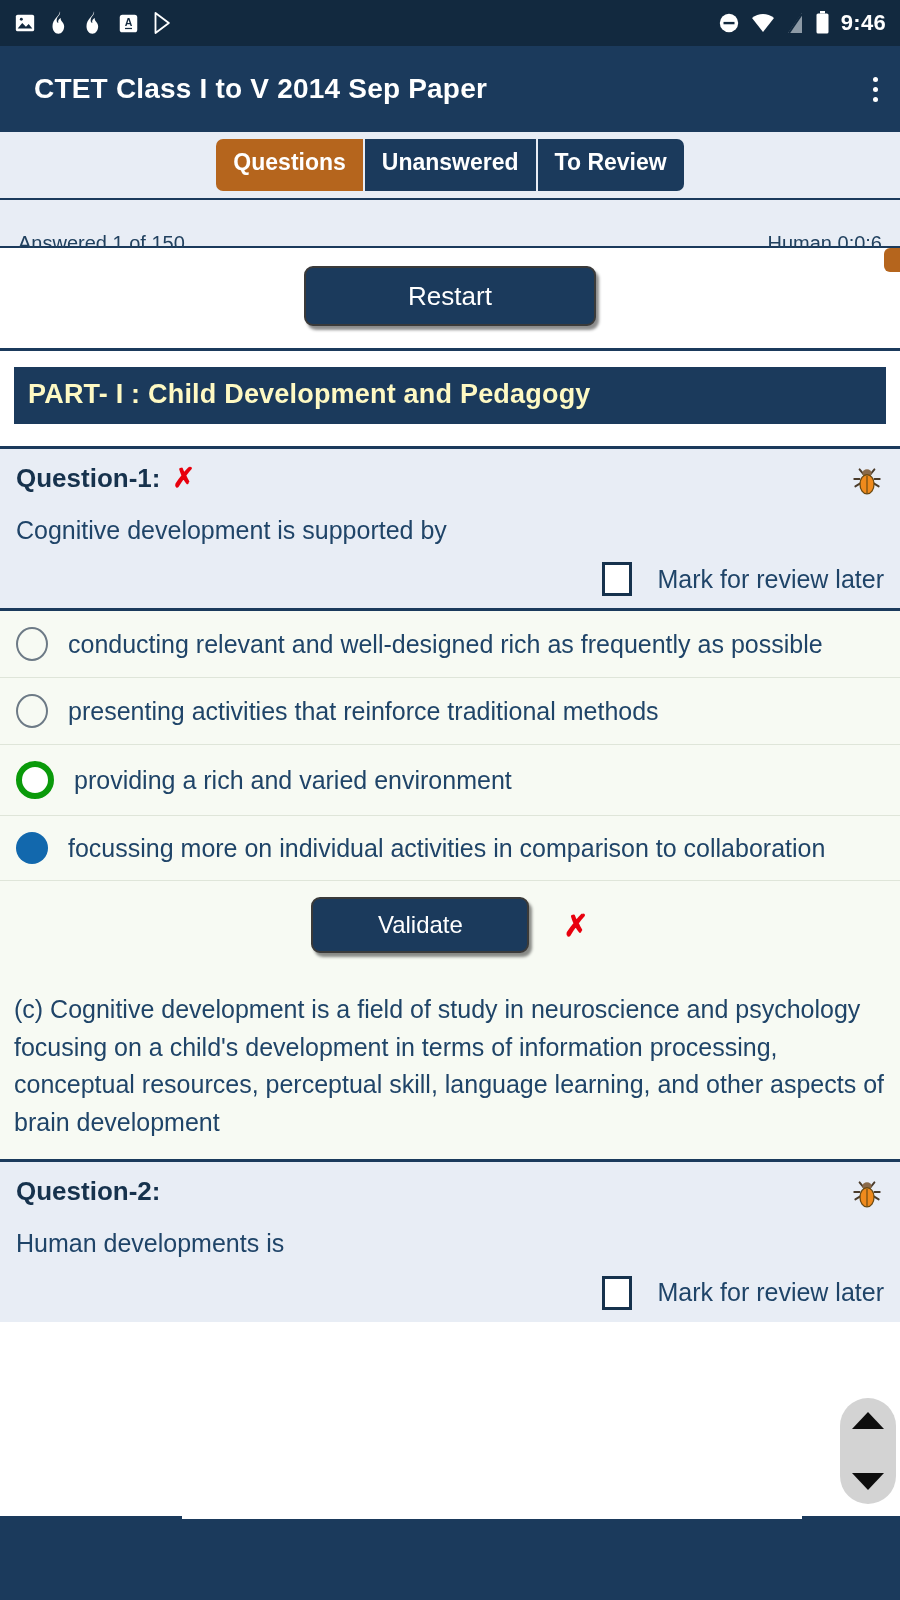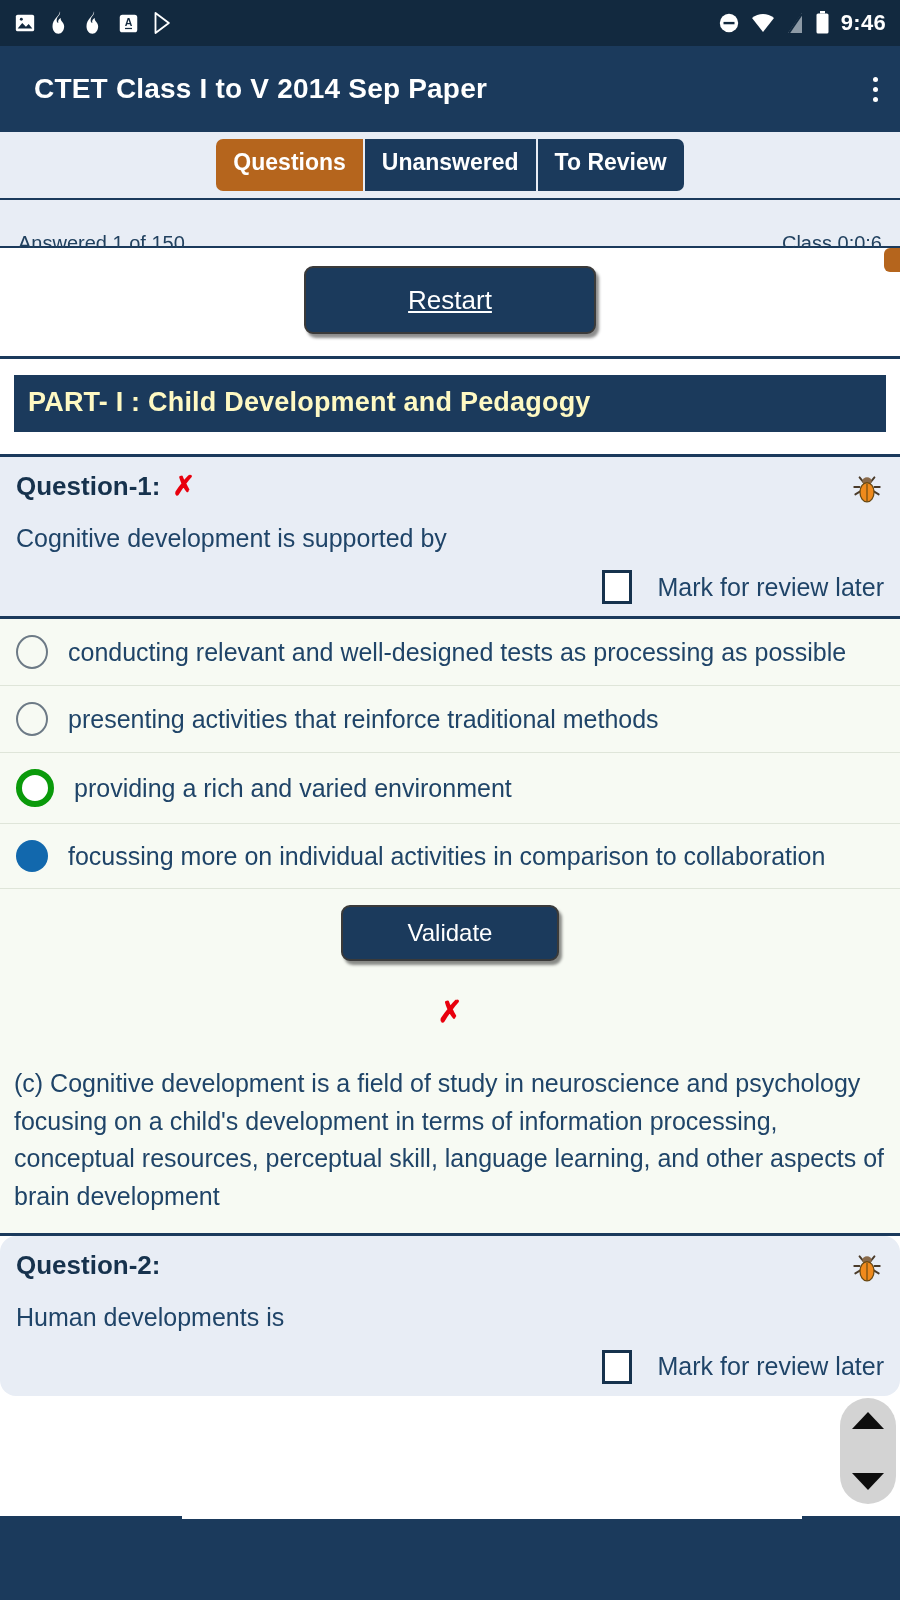--- a/index.html
+++ b/index.html
@@ -63,21 +63,21 @@
   }
 
   
   .restart-wrap { display: flex; justify-content: center; padding: 18px 0 22px; background: #fff; }
   .btn3d {
     background: #1b3a5c; color: #ffffff; border: 2px solid #3a3a3a;
     border-radius: 9px; font-size: 26px; font-weight: 500;
     box-shadow: 3px 4px 3px rgba(0,0,0,.45);
     cursor: pointer; font-family: "Liberation Sans", sans-serif;
   }
-  .btn-restart { width: 292px; height: 68px; text-decoration: underline; }
+  .btn-restart { width: 292px; height: 60px; }
 
   .part-section { background: #ffffff; border-top: 3px solid #1b3a5c; padding: 16px 14px 22px; }
   .part-band {
     background: #1b3a5c; color: #fef9c3; font-size: 27px; font-weight: 600;
     padding: 12px 14px 14px; letter-spacing: .2px;
   }
 
   
   .qhead {
     background: #e8edf5; border-top: 3px solid #1b3a5c; border-bottom: 3px solid #1b3a5c;
@@ -99,21 +99,21 @@
     padding: 16px 18px 16px 16px; border-bottom: 1px solid #dfe5d9; cursor: pointer;
   }
   .option .otext { font-size: 25px; color: #1f4468; line-height: 1.26; }
   .radio { flex: 0 0 auto; width: 32px; height: 34px; border-radius: 50%;
            border: 2px solid #6d7a86; background: #f7faf3; }
   .radio.correct { border: 6px solid #0a9a0a; background: #ffffff; width: 38px; height: 38px; }
   .radio.chosen { border: none; background: #1268ad; width: 32px; height: 32px; }
 
   
   .validaterow { background: #f7faf3; display: flex; align-items: center; justify-content: center;
-                 gap: 34px; padding: 16px 0 18px; flex-direction: column; }
+                 gap: 34px; padding: 16px 0 18px; }
   .btn-validate { width: 218px; height: 56px; font-size: 24px; }
   .validaterow .xmark { margin-left: 0; font-size: 30px; }
 
   
   .solution { background: #f7faf3; padding: 4px 14px 18px; border-bottom: 3px solid #1b3a5c; }
   .sol-title { font-size: 26px; font-weight: 700; color: #16324d; }
   .sol-body { font-size: 25px; color: #1f4468; line-height: 1.5; margin-top: 16px; }
 
   
   .fastscroll {
@@ -190,21 +190,21 @@
   <div class="tabstrip">
     <div class="tabs">
       <div class="tab active">Questions</div>
       <div class="tab">Unanswered</div>
       <div class="tab">To Review</div>
     </div>
   </div>
 
   <div class="statusrow">
     <span>Answered 1 of 150</span>
-    <span class="right">Class 0:0:6</span>
+    <span class="right">Human 0:0:6</span>
   </div>
 
   <div class="scrollbody">
 
     <div class="orange-nub"></div>
 
     <div class="restart-wrap">
       <button class="btn3d btn-restart">Restart</button>
     </div>
 
@@ -226,21 +226,21 @@
       <div class="qtext">Cognitive development is supported by</div>
       <div class="markrow">
         <span class="cbox"></span>
         <span class="marklabel">Mark for review later</span>
       </div>
     </div>
 
     <div class="options">
       <div class="option">
         <span class="radio"></span>
-        <span class="otext">conducting relevant and well-designed tests as processing as possible</span>
+        <span class="otext">conducting relevant and well-designed rich as frequently as possible</span>
       </div>
       <div class="option">
         <span class="radio"></span>
         <span class="otext">presenting activities that reinforce traditional methods</span>
       </div>
       <div class="option">
         <span class="radio correct"></span>
         <span class="otext">providing a rich and varied environment</span>
       </div>
       <div class="option">
@@ -251,21 +251,21 @@
 
     <div class="validaterow">
       <button class="btn3d btn-validate">Validate</button>
       <span class="xmark">✗</span>
     </div>
 
     <div class="solution">
       <div class="sol-body">(c) Cognitive development is a field of study in neuroscience and psychology focusing on a child's development in terms of information processing, conceptual resources, perceptual skill, language learning, and other aspects of brain development</div>
     </div>
 
-    <div class="qhead" style="border-top:none;border-bottom:none;border-radius:16px;">
+    <div class="qhead" style="border-top:none;border-bottom:none;">
       <div class="qhead-row">
         <span class="qlabel">Question-2:</span>
         <svg class="bug" viewBox="0 0 32 32">
           <path d="M9 6l4 5M23 6l-4 5M4 15h5M28 15h-5M5 22l5-3M27 22l-5-3" stroke="#4a3b2a" stroke-width="1.8" fill="none" stroke-linecap="round"></path>
           <ellipse cx="16" cy="9.5" rx="4.4" ry="3.6" fill="#8a6a4a"></ellipse>
           <ellipse cx="16" cy="20" rx="6.6" ry="9" fill="#f08a1c" stroke="#6b4a12" stroke-width="1.2"></ellipse>
           <path d="M16 12v17" stroke="#6b4a12" stroke-width="1.1"></path>
         </svg>
       </div>
       <div class="qtext">Human developments is</div>

